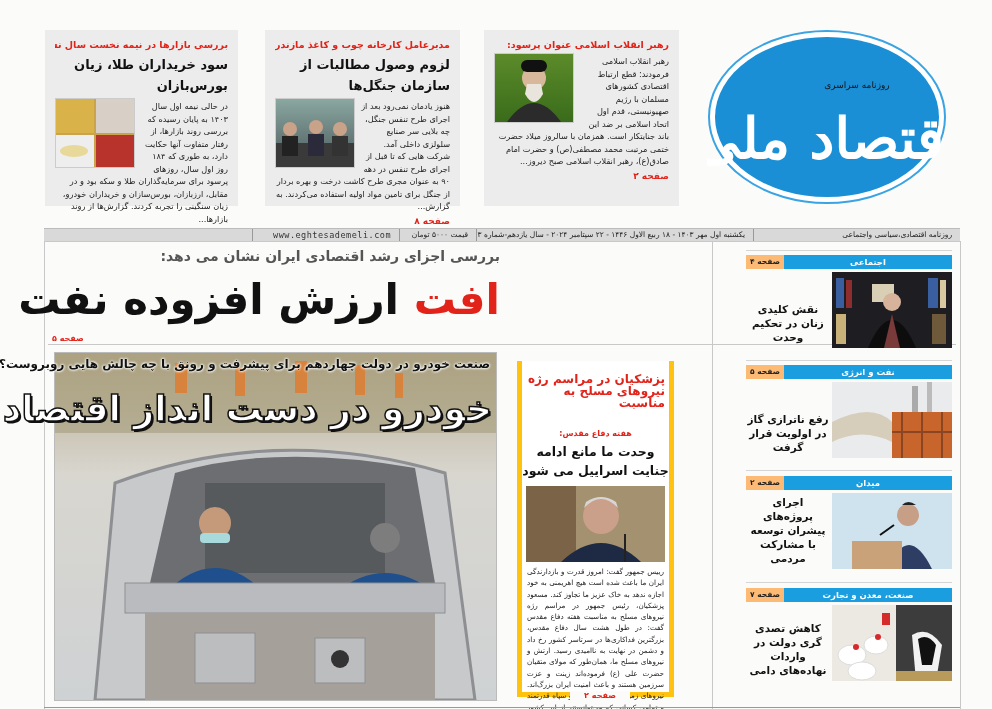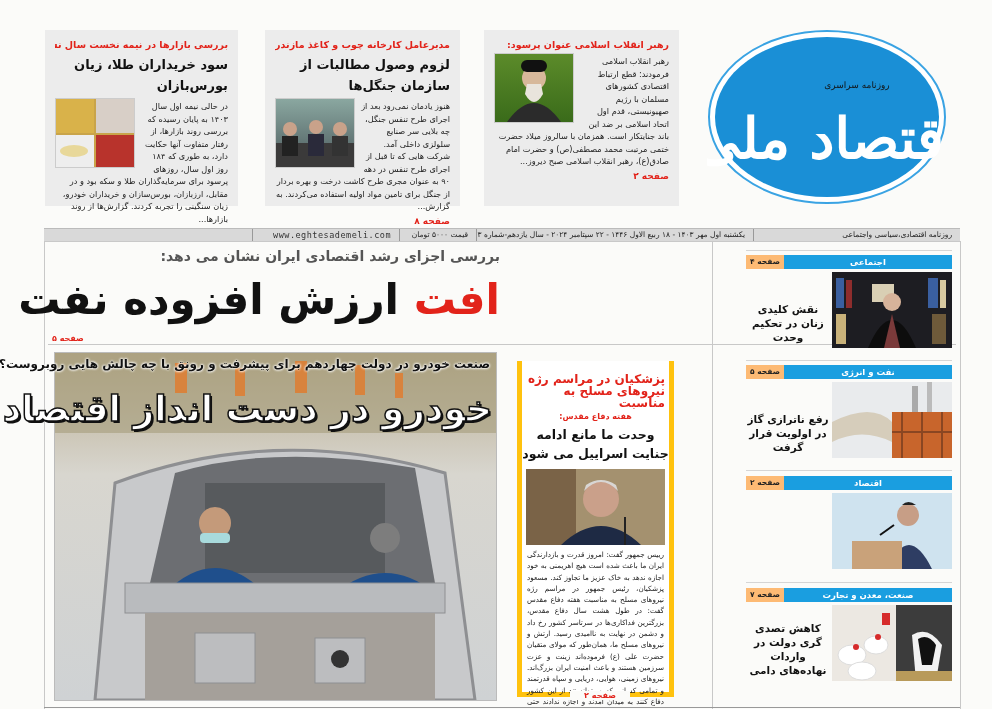--- a/index.html
+++ b/index.html
@@ -31,21 +31,21 @@
   .hline{left:48px;top:344px;width:908px;height:1px;background:#c8c8c8;}
   
   .photo{left:54px;top:352px;width:441px;height:347px;overflow:hidden;border:1px solid #bbb;}
   .photo-kicker{left:80px;top:357px;width:410px;font-size:12px;font-weight:bold;color:#111;text-shadow:0 0 3px #fff,0 0 3px #fff,0 0 2px #fff;white-space:nowrap;}
   .photo-title{left:56px;top:386px;width:436px;font-size:36px;font-weight:bold;color:#fff;line-height:46px;white-space:nowrap;-webkit-text-stroke:1.5px #111;text-shadow:2px 2px 0 #111;}
   
   .ybox{left:517px;top:361px;width:147px;height:331px;border:5px solid #ffc20e;border-top:none;background:#fff;}
   .ybox-top-l{left:517px;top:361px;width:40px;height:5px;background:#ffc20e;}
   .ybox-top-r{left:643px;top:361px;width:29px;height:5px;background:#ffc20e;}
   .ybox .k1{color:#e2231a;font-size:12px;font-weight:bold;margin-top:12px;padding:0 4px;line-height:12px;}
-  .ybox .k2{color:#e2231a;font-size:8px;font-weight:bold;text-align:center;margin-top:3px;}
+  .ybox .k2{color:#e2231a;font-size:8px;font-weight:bold;text-align:center;margin-top:20px;}
   .ybox .t{font-size:12.5px;font-weight:bold;text-align:center;line-height:19px;margin-top:4px;color:#111;}
   .ybox .img{margin:6px 4px 0 4px;height:76px;}
   .ybox .body{font-size:7.2px;line-height:11.3px;padding:4px 5px 0 5px;color:#222;text-align:justify;}
   .ybox-page{left:570px;top:691px;width:60px;text-align:center;font-size:8px;color:#e2231a;font-weight:bold;background:#fbfbf9;}
   
   .side{left:746px;width:206px;}
   .side .bar{height:14px;background:#1a9ee0;display:flex;align-items:center;}
   .side .bar .pg{width:38px;height:14px;background:#fdba74;font-size:7.5px;line-height:14px;text-align:center;color:#222;font-weight:bold;direction:rtl;}
   .side .bar .lbl{flex:1;text-align:center;color:#fff;font-size:8.5px;font-weight:bold;direction:rtl;}
   .side .content{position:relative;height:76px;margin-top:3px;}
@@ -232,31 +232,32 @@
           <rect x="80" y="4" width="6" height="26" fill="#aaa"></rect>
           <rect x="95" y="0" width="5" height="30" fill="#bbb"></rect>
         </svg></div>
     <div class="txt">رفع ناترازی گاز در اولویت قرار گرفت</div>
   </div>
 </div>
 <div class="abs side-sep" style="top:470px;"></div>
 <div class="abs side" style="top:476px;">
   <div class="bar">
       <span class="pg">صفحه ۲</span>
-      <span class="lbl">اقتصاد</span>
+      <span class="lbl">میدان</span>
     </div>
   <div class="content">
     <div class="img"><svg width="120" height="76">
           <rect width="120" height="76" fill="#cfe3ef"></rect>
           <circle cx="76" cy="22" r="11" fill="#c79e86"></circle>
           <path d="M70 12 Q76 6 84 12Z" fill="#222"></path>
           <path d="M56 76 Q76 28 100 76Z" fill="#2e3d63"></path>
           <rect x="20" y="48" width="50" height="28" fill="#c9a27a"></rect>
           <line x1="62" y1="32" x2="48" y2="42" stroke="#111" stroke-width="2"></line>
         </svg></div>
+    <div class="txt">اجرای پروژه‌های پیشران توسعه با مشارکت مردمی</div>
   </div>
 </div>
 <div class="abs side-sep" style="top:582px;"></div>
 <div class="abs side" style="top:588px;">
   <div class="bar">
       <span class="pg">صفحه ۷</span>
       <span class="lbl">صنعت، معدن و تجارت</span>
     </div>
   <div class="content">
     <div class="img"><svg width="120" height="76">

